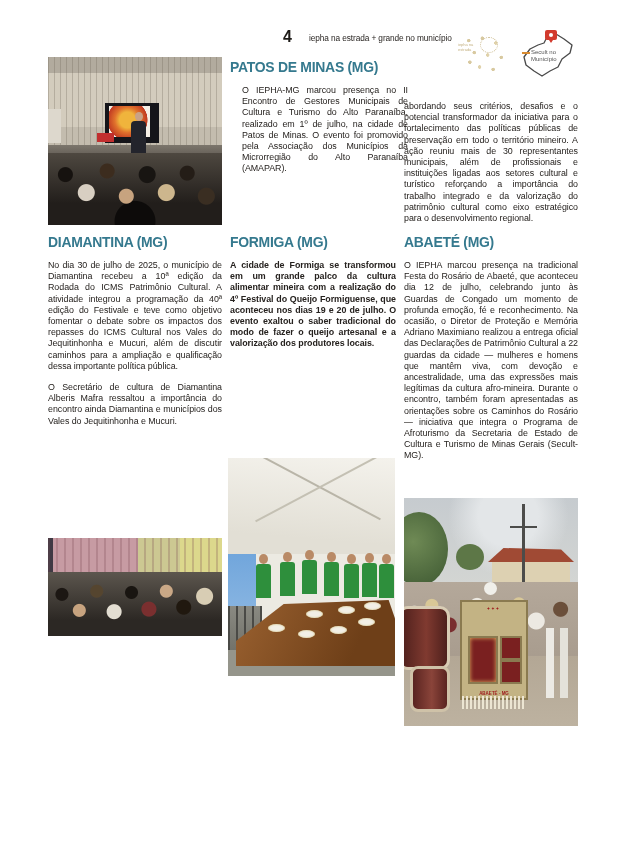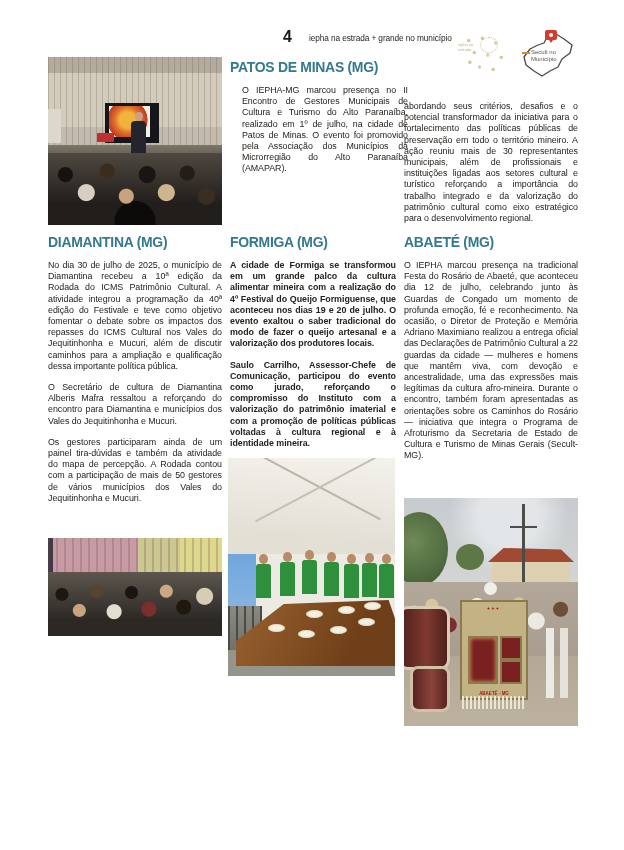--- a/index.html
+++ b/index.html
@@ -189,33 +189,31 @@
   <div class="abs col" style="left:242px;top:85px;width:166px;">
     <p>O IEPHA-MG marcou presença no II Encontro de Gestores Municipais de Cultura e Turismo do Alto Paranaíba, realizado em 1º de julho, na cidade de Patos de Minas. O evento foi promovido pela Associação dos Municípios da Microrregião do Alto Paranaíba (AMAPAR).</p>
   </div>
   <div class="abs col" style="left:404px;top:101px;width:174px;">
     <p>abordando seus critérios, desafios e o potencial transformador da iniciativa para o fortalecimento das políticas públicas de preservação em todo o território mineiro. A ação reuniu mais de 30 representantes municipais, além de profissionais e instituições ligadas aos setores cultural e turístico reforçando a importância do trabalho integrado e da valorização do patrimônio cultural como eixo estratégico para o desenvolvimento regional.</p>
   </div>
 
   <div class="abs h-sec" style="left:48px;top:233px;">DIAMANTINA (MG)</div>
   <div class="abs col" style="left:48px;top:260px;width:174px;">
     <p>No dia 30 de julho de 2025, o município de Diamantina recebeu a 10ª edição da Rodada do ICMS Patrimônio Cultural. A atividade integrou a programação da 40ª edição do Festivale e teve como objetivo fomentar o debate sobre os impactos dos repasses do ICMS Cultural nos Vales do Jequitinhonha e Mucuri, além de discutir caminhos para a ampliação e qualificação dessa importante política pública.</p>
-    <p>O Secretário de cultura de Diamantina Alberis Mafra ressaltou a reforçando do encontro para Diamantina e municípios dos Vales do Jequitinhonha e Mucuri.</p>
-    <p>Os gestores participaram ainda de um painel tira-dúvidas e também da atividade do mapa de percepção. A Rodada contou com a participação de mais de 50 gestores de vários municípios dos Vales do Jequitinhonha e Mucuri.</p>
+    <p>O Secretário de cultura de Diamantina Alberis Mafra ressaltou a importância do encontro ainda Diamantina e municípios dos Vales do Jequitinhonha e Mucuri.</p>
   </div>
   <div class="abs photo" style="left:48px;top:538px;width:174px;height:98px;">
     <div class="dp-wallr"></div>
     <div class="dp-top"></div>
     <div class="dp-aud"></div>
   </div>
 
   <div class="abs h-sec" style="left:230px;top:233px;">FORMIGA (MG)</div>
   <div class="abs col" style="left:230px;top:260px;width:166px;font-weight:bold;">
     <p>A cidade de Formiga se transformou em um grande palco da cultura alimentar mineira com a realização do 4º Festival do Queijo Formiguense, que aconteceu nos dias 19 e 20 de julho. O evento exaltou o saber tradicional do modo de fazer o queijo artesanal e a valorização dos produtores locais.</p>
-    <p>Saulo Carrilho, Assessor-Chefe de Comunicação, participou do evento como jurado, reforçando o compromisso do Instituto com a valorização do patrimônio imaterial e com a promoção de políticas públicas voltadas à cultura regional e à identidade mineira.</p>
   </div>
   <div class="abs photo" style="left:228px;top:458px;width:167px;height:218px;">
     <div class="fp-base"></div>
     <div class="fp-sky"></div>
     <div class="fp-balloon"></div>
     <div class="fp-canopy"></div>
     <div class="fp-seam1"></div>
     <div class="fp-seam2"></div>
     <div class="fp-person" style="left:28px;top:96px;">
         <div class="head"></div>

